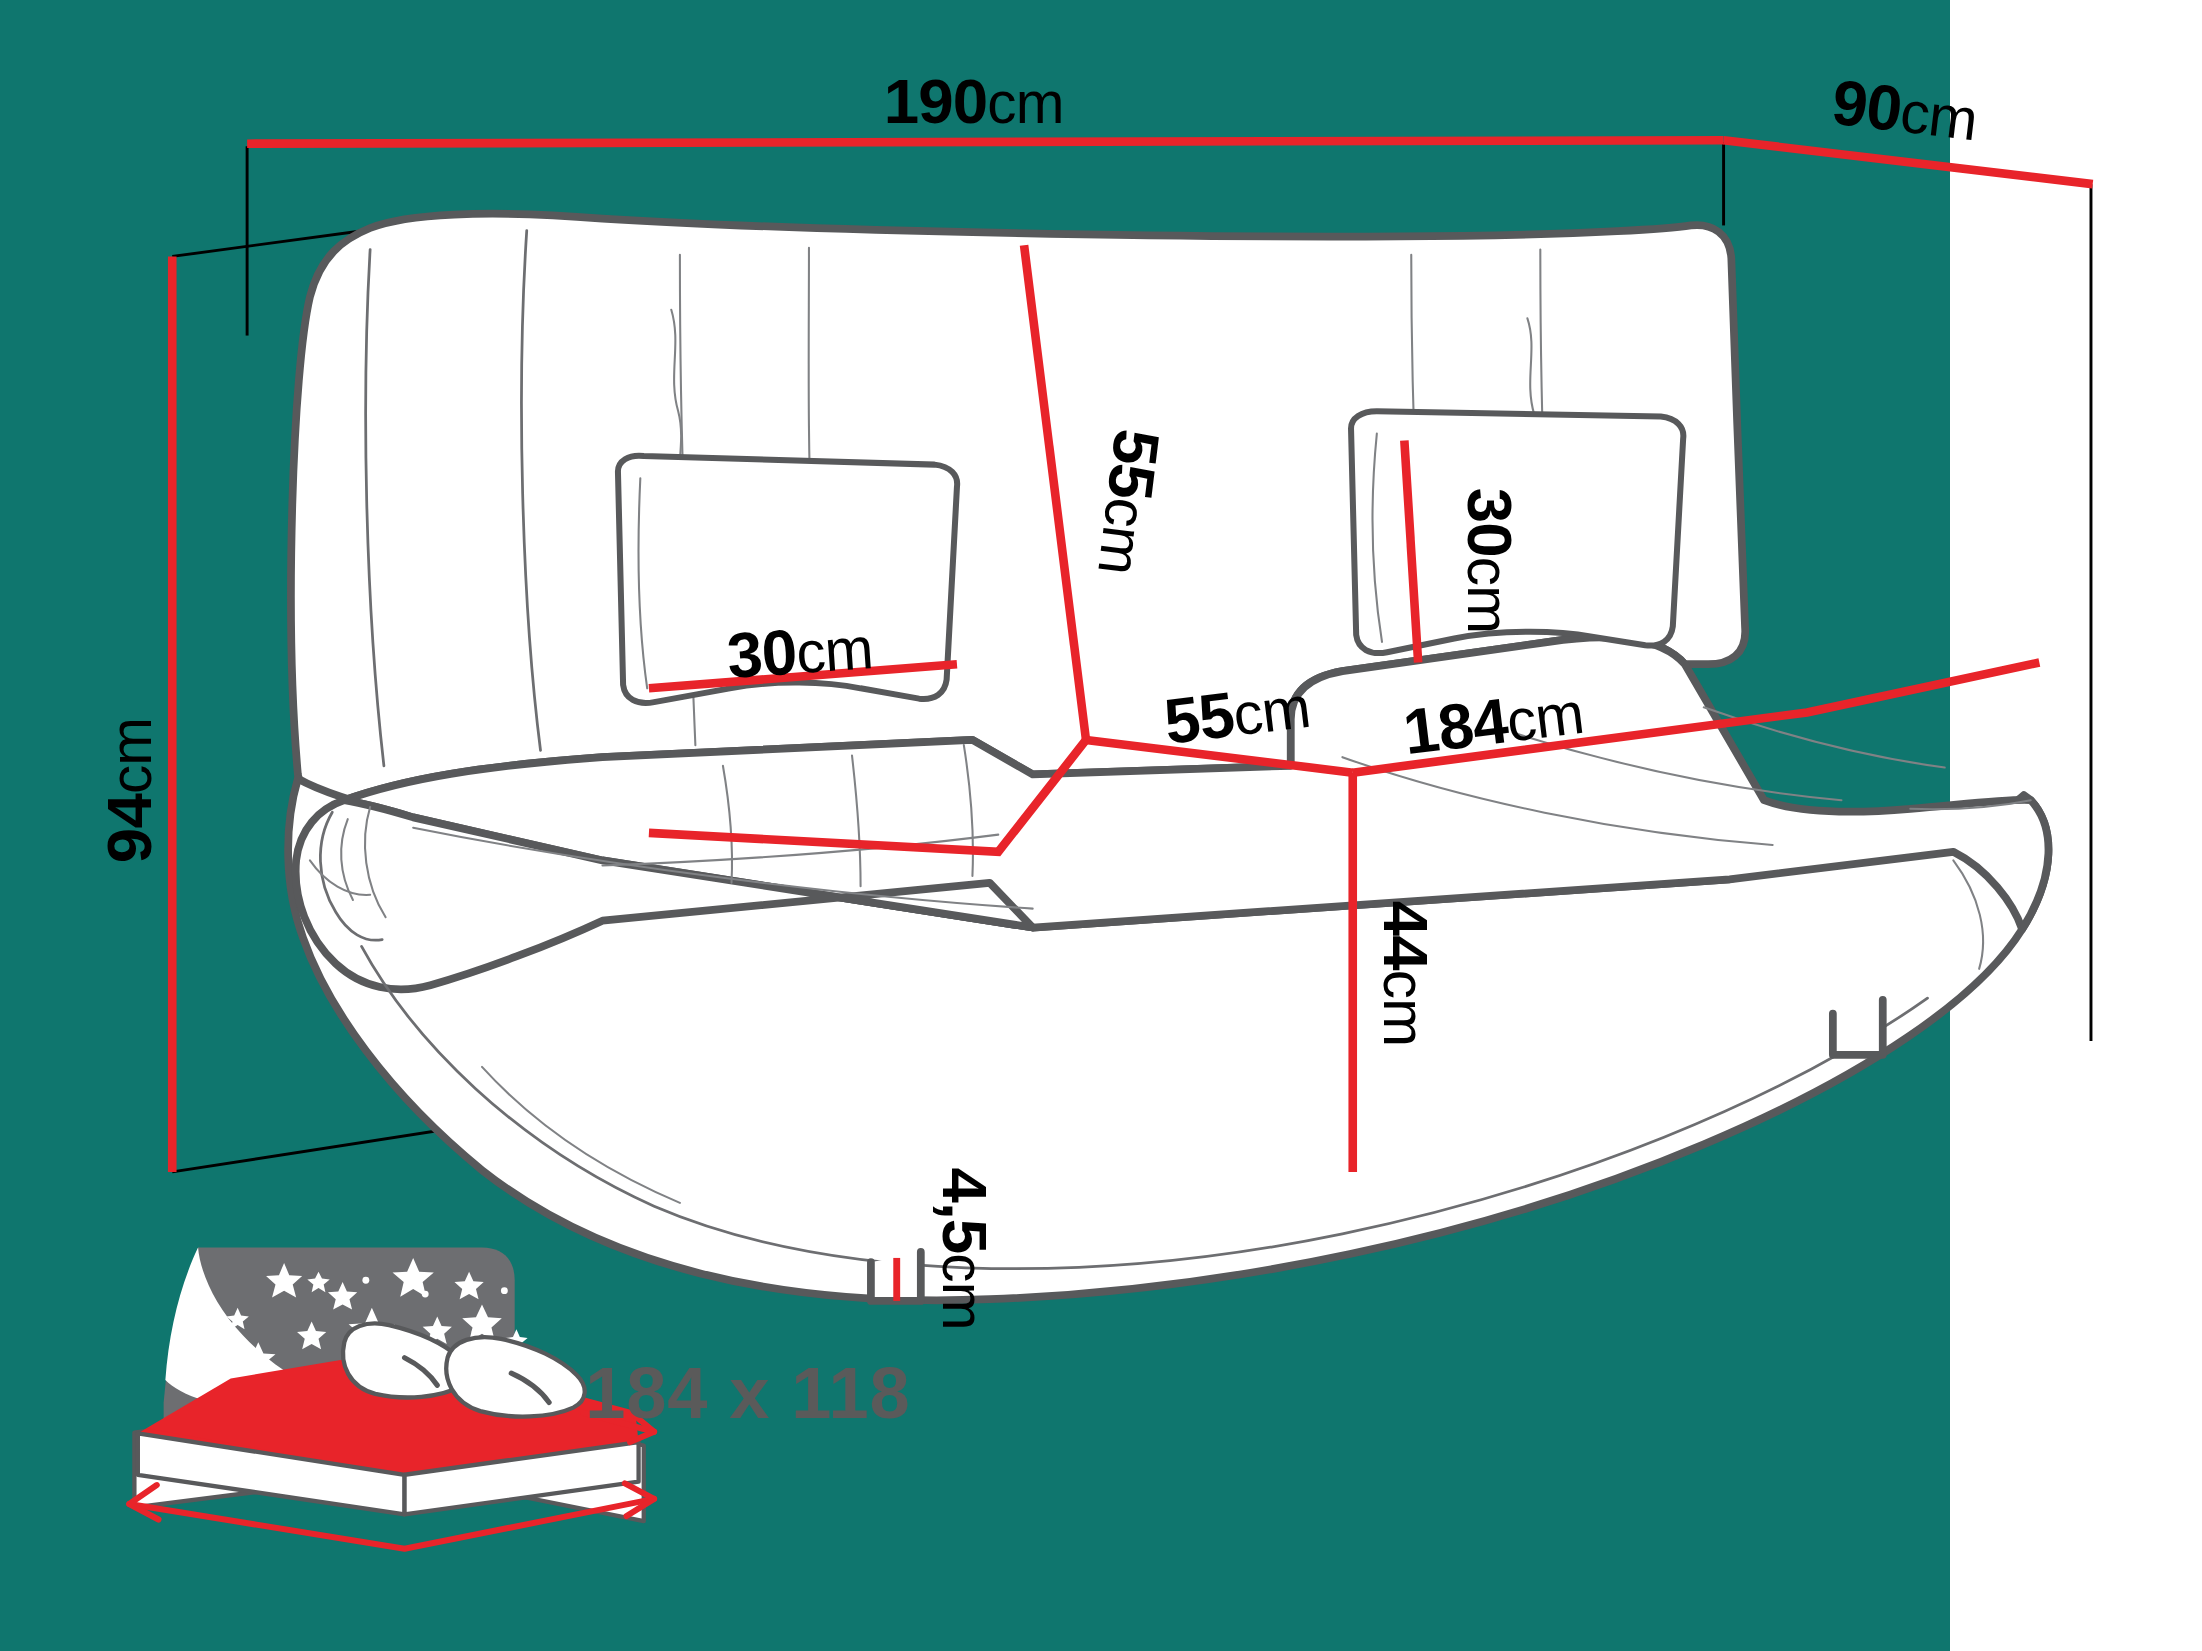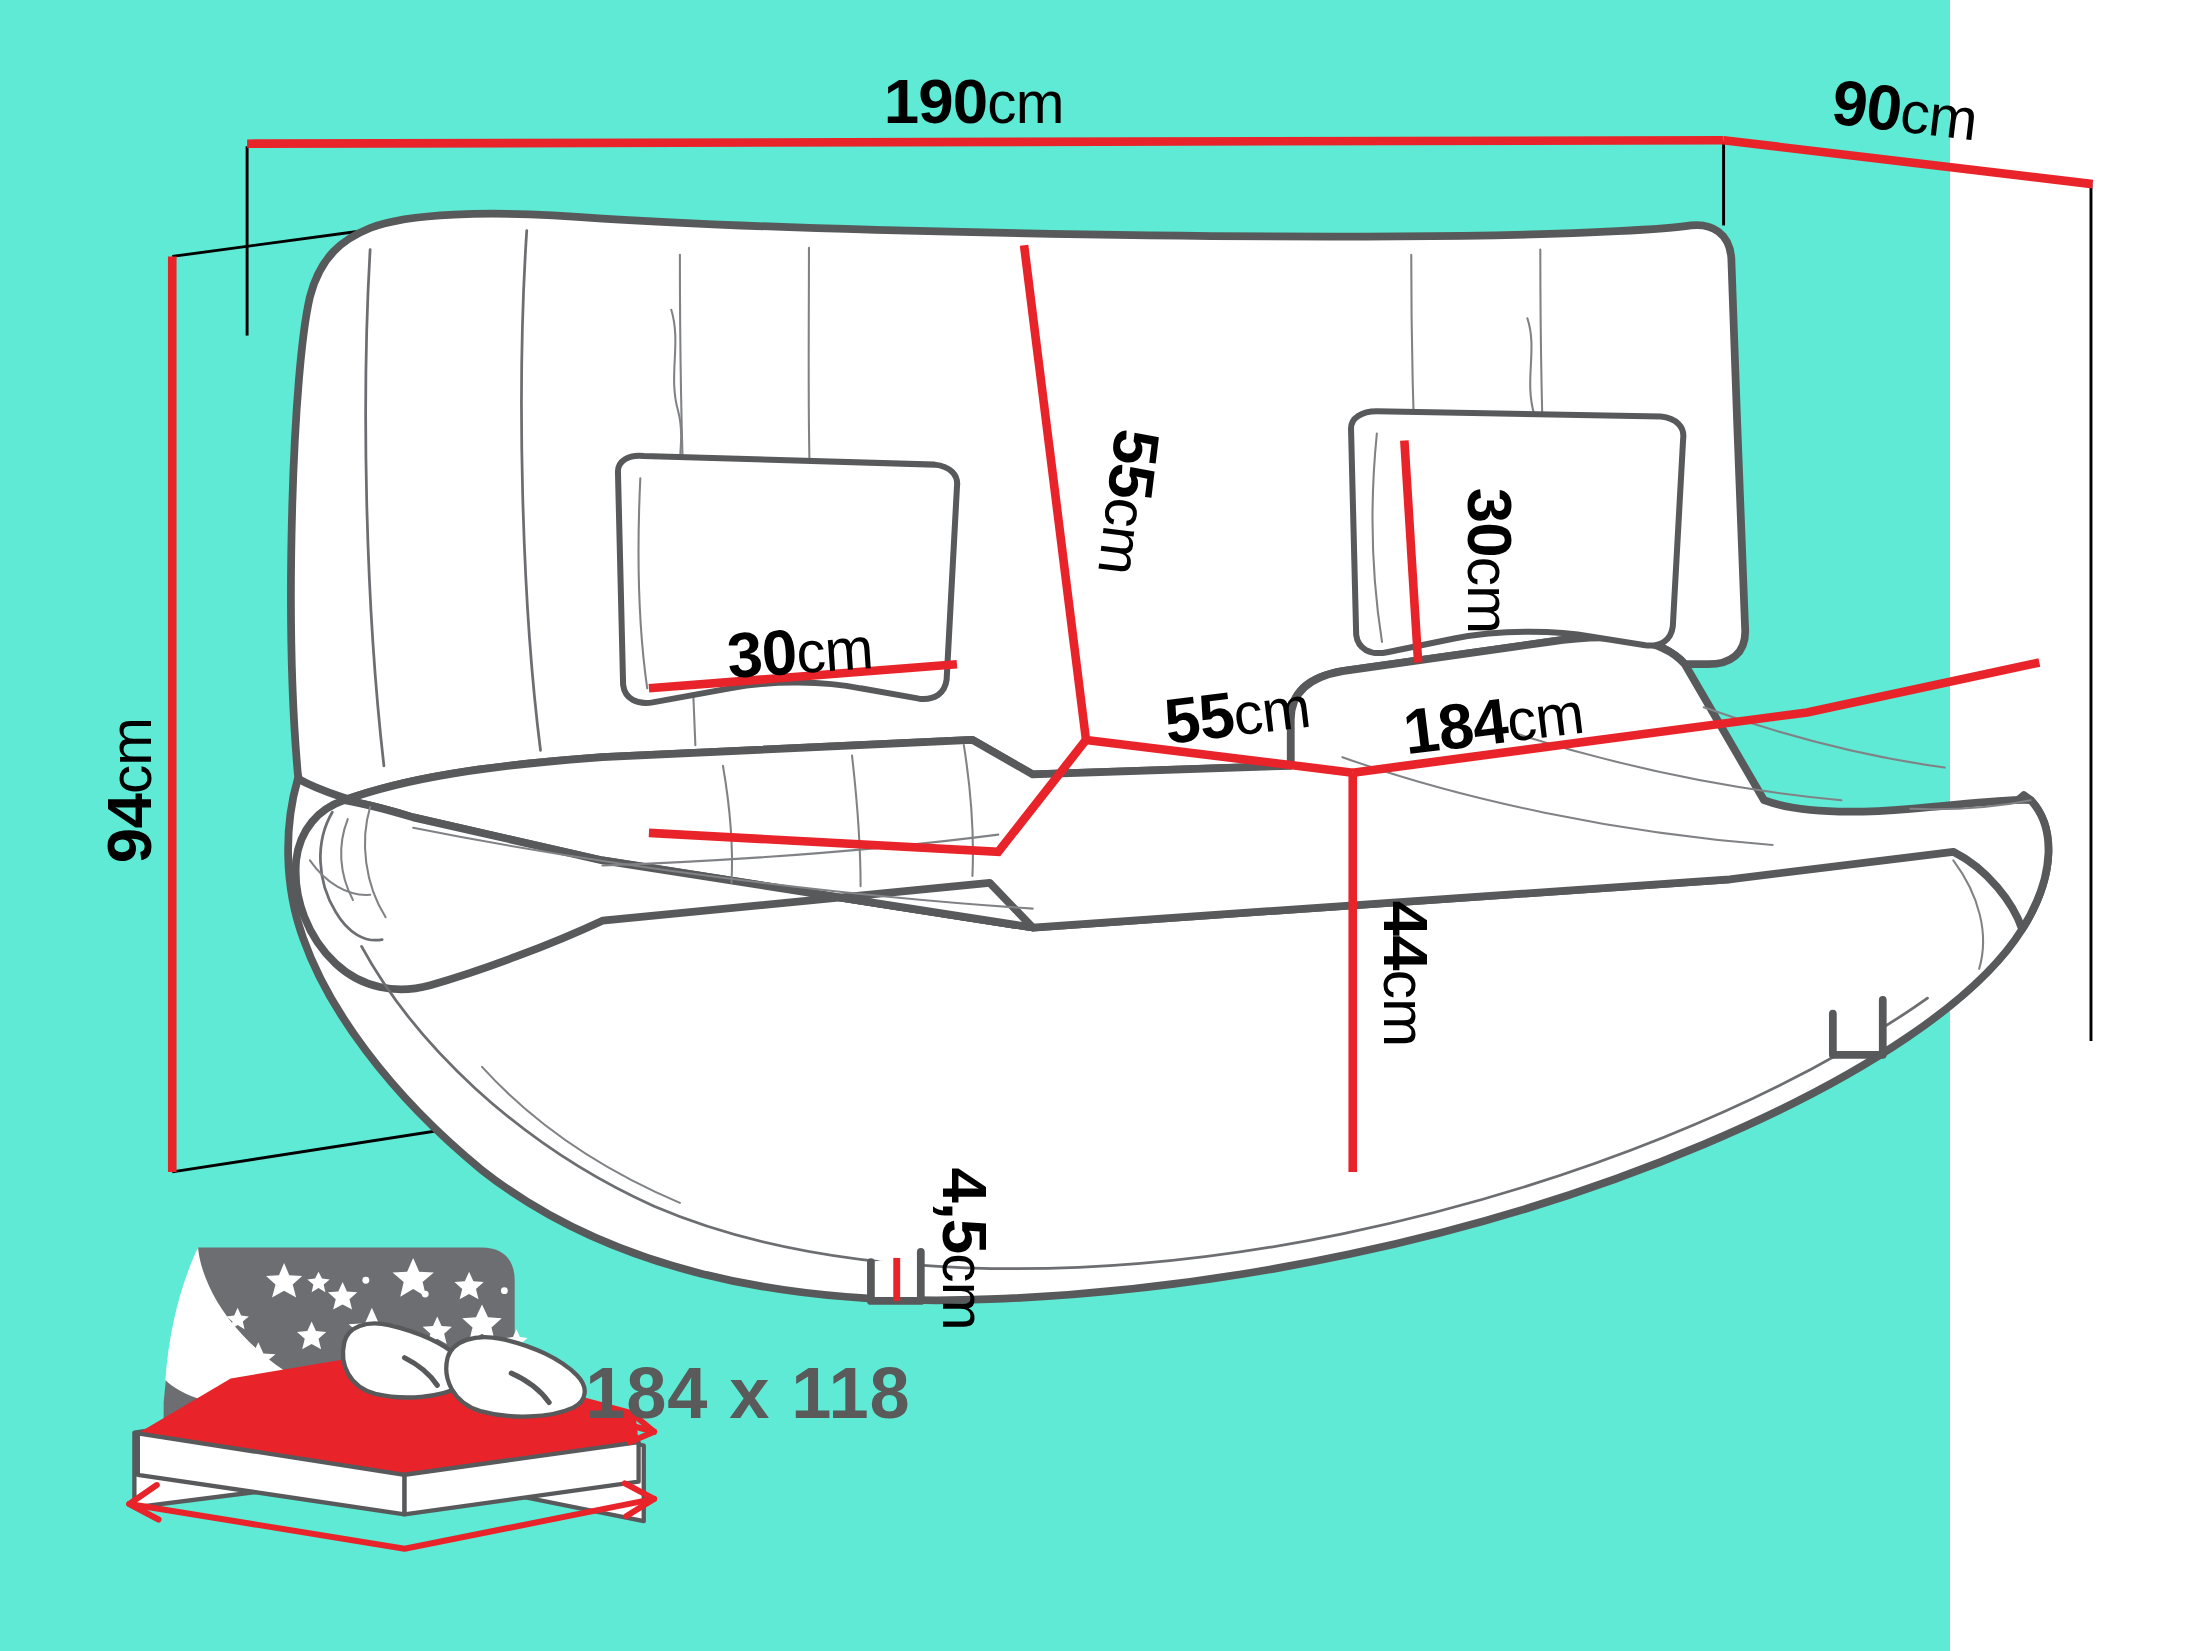--- a/index.html
+++ b/index.html
@@ -11,21 +11,21 @@
   body {
     width: 2203px;
     height: 1652px;
     font-family: "Liberation Sans", sans-serif;
     overflow: hidden;
   }
   #diagram-root {
     position: relative;
     width: 1950px;
     height: 1652px;
-    background: #5eead4;
+    background: #0f766e;
   }
   svg#diagram {
     display: block;
     width: 2203px;
     height: 1652px;
   }
   
   .sofa-outline {
     fill: #ffffff;
     stroke: #58595b;

